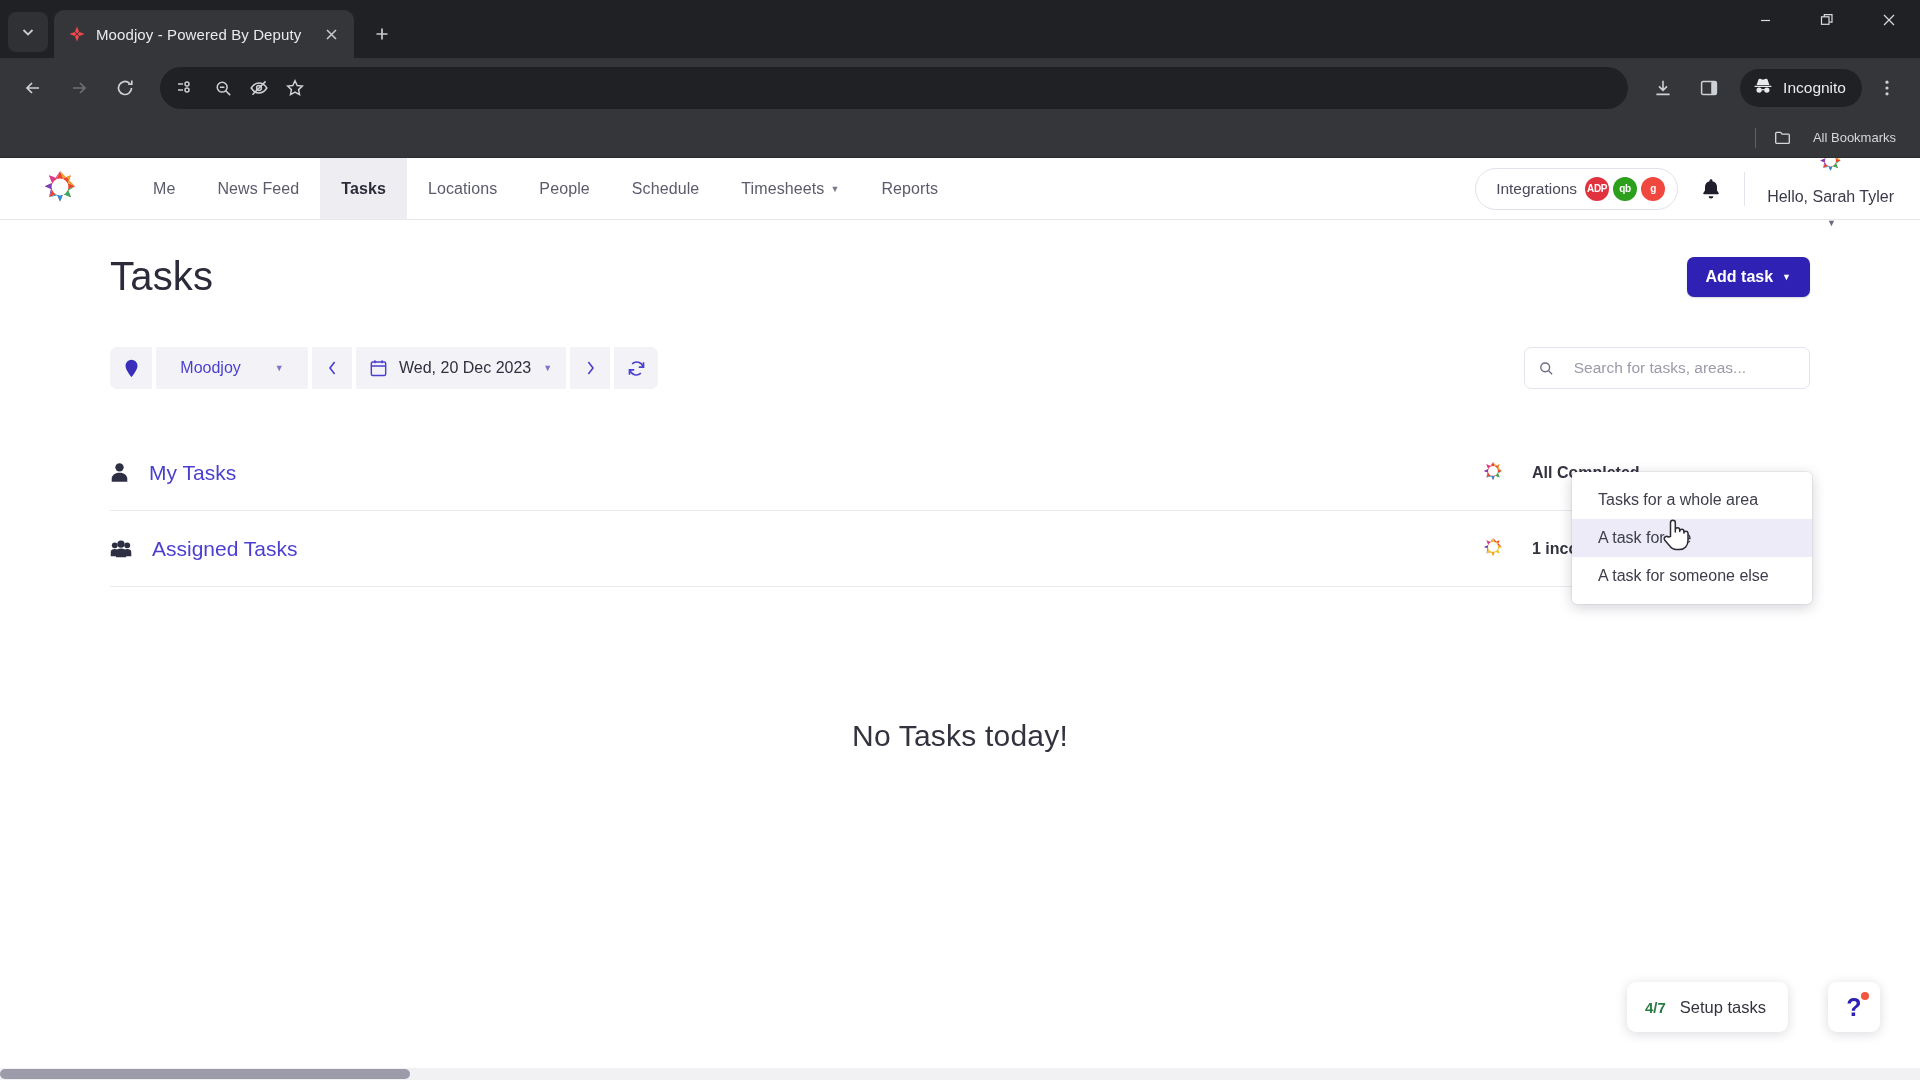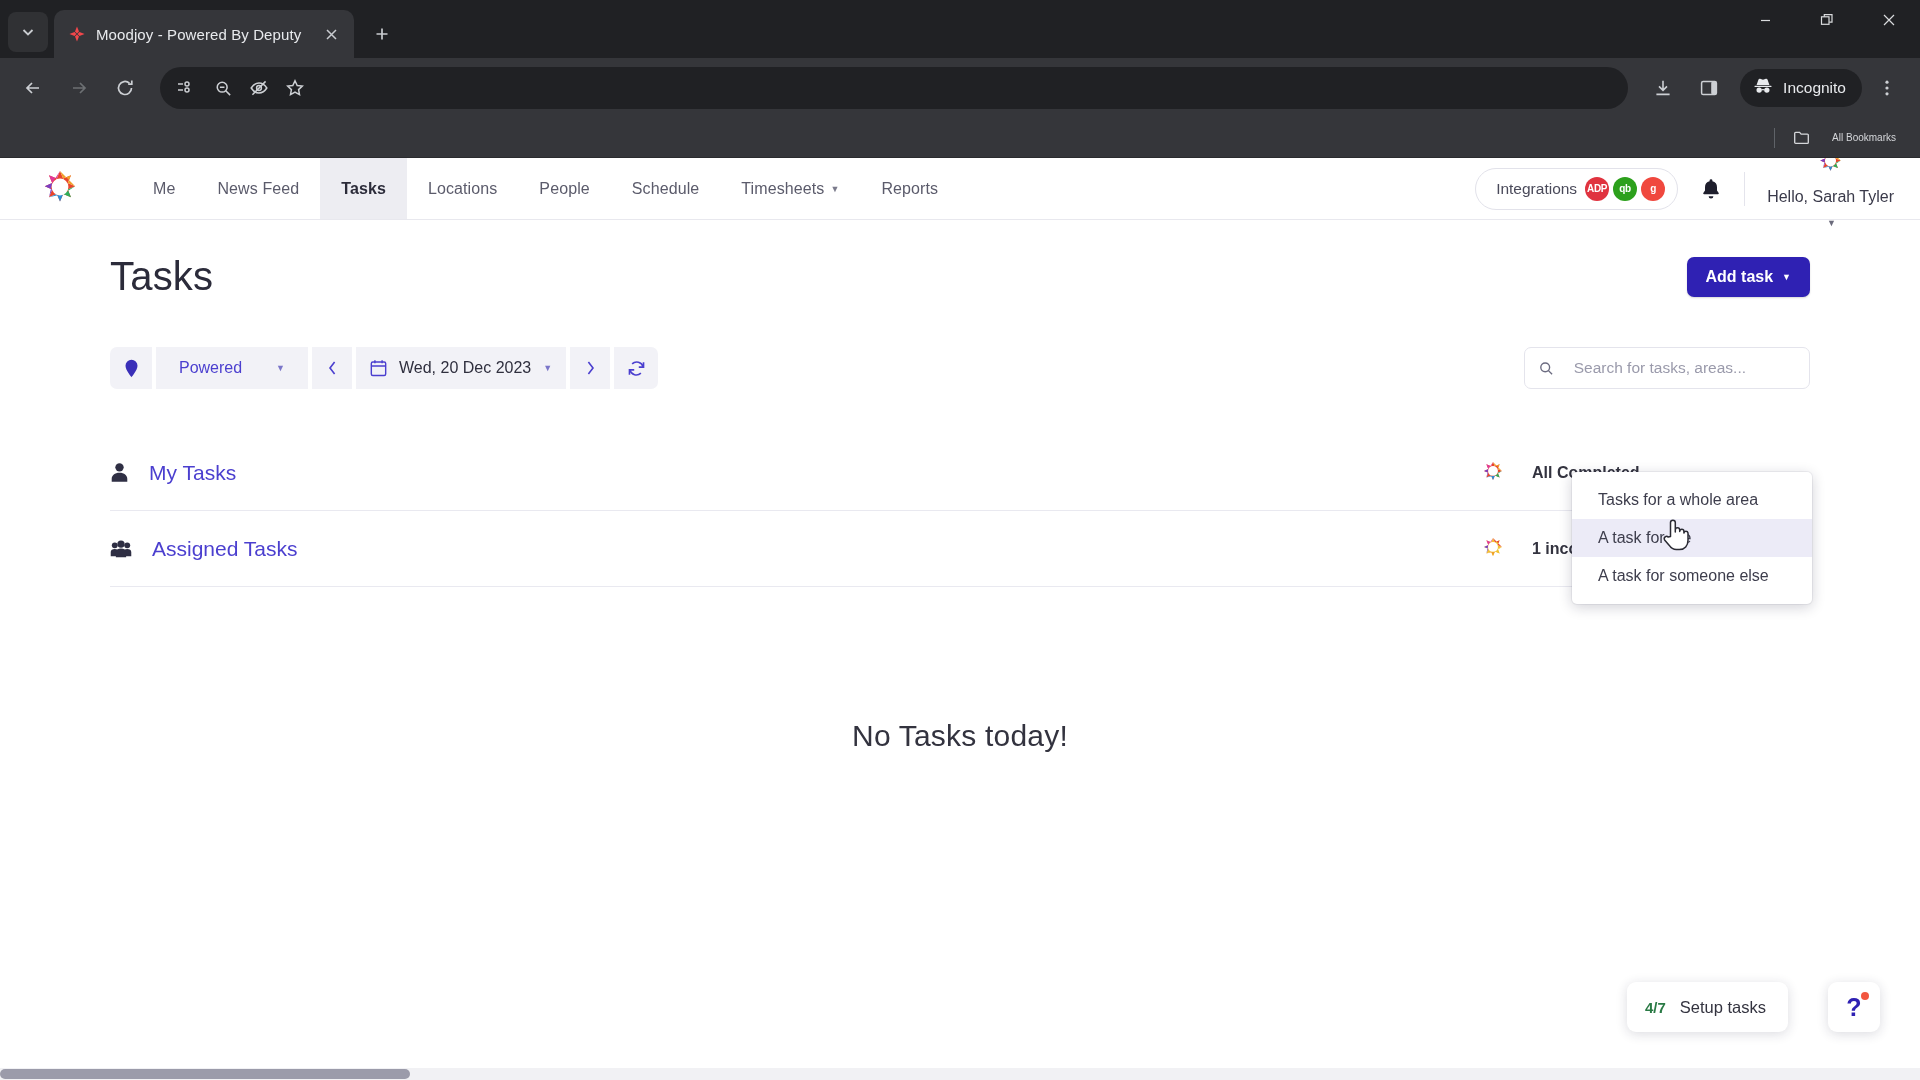--- a/index.html
+++ b/index.html
@@ -80,21 +80,21 @@
     color: #e8eaed; font-size: 15.5px; margin-left: 6px; flex: none;
   }
 
   .bookmarkbar {
     height: 40px; background: #35363a; display: flex; align-items: center;
     padding: 0 16px; flex: none; border-bottom: 1px solid #2a2b2e;
   }
   .bm-right { margin-left: auto; display: flex; align-items: center; gap: 10px; }
   .bm-sep { width: 1px; height: 20px; background: #5f6368; }
   .bm-item {
-    display: flex; align-items: center; gap: 22px; color: #d5d7da; font-size: 10px;
+    display: flex; align-items: center; gap: 22px; color: #d5d7da; font-size: 13px;
     padding: 4px 8px; border-radius: 6px;
   }
 
   
   .viewport { flex: 1; background: #ffffff; position: relative; overflow: hidden; }
 
   .appnav {
     height: 62px; background: #ffffff; border-bottom: 1px solid #e8e8ee;
     display: flex; align-items: stretch; padding-left: 40px;
   }
@@ -472,21 +472,21 @@
 
       <div class="filterbar">
         <div class="fgroup">
           <div class="fbtn pin">
             <svg width="15" height="19" viewBox="0 0 15 19" fill="#3a2fb8">
               <path d="M7.5 .8 a6 6 0 0 1 6 6 c0 4.4 -6 11.4 -6 11.4 S1.5 11.2 1.5 6.8 a6 6 0 0 1 6 -6Z"></path>
             </svg>
           </div>
           <span class="fsep"></span>
           <div class="fbtn sel">
-            <span>Powered</span>
+            <span>Moodjoy</span>
             <span class="fcaret">▼</span>
           </div>
           <span class="fsep"></span>
           <div class="fbtn arrow">
             <svg width="11" height="16" viewBox="0 0 11 16" stroke="#4b3fcf" stroke-width="1.6" fill="none">
               <path d="M7.6 2 L3 8 L7.6 14"></path>
             </svg>
           </div>
           <span class="fsep"></span>
           <div class="fbtn date">

